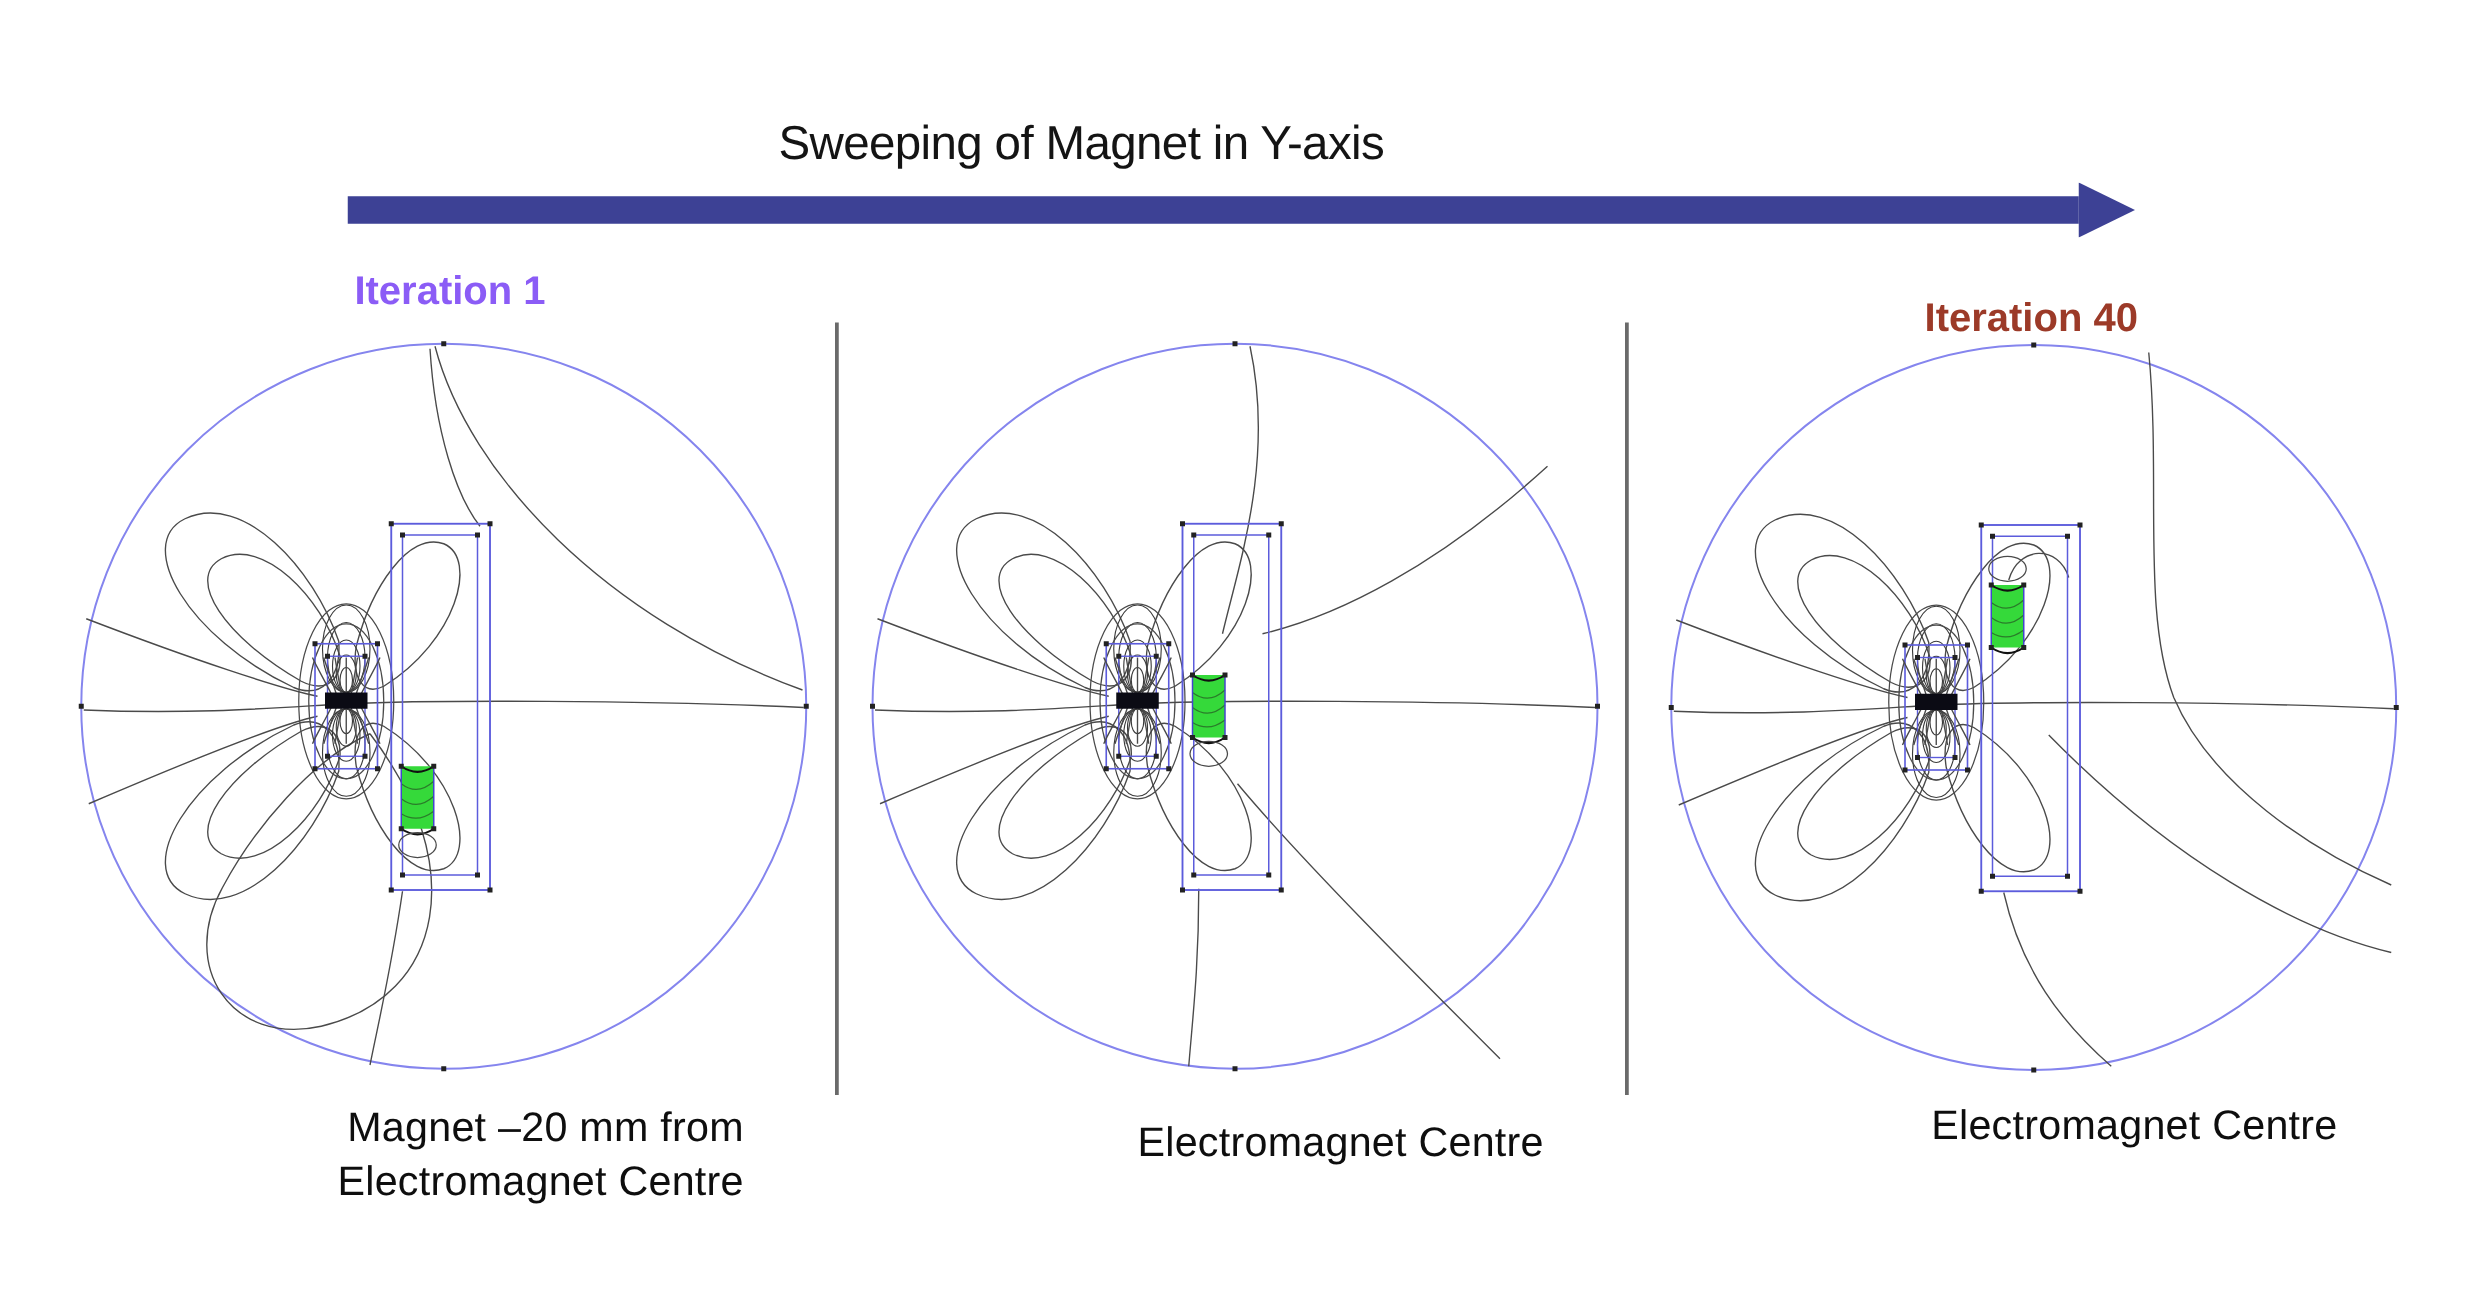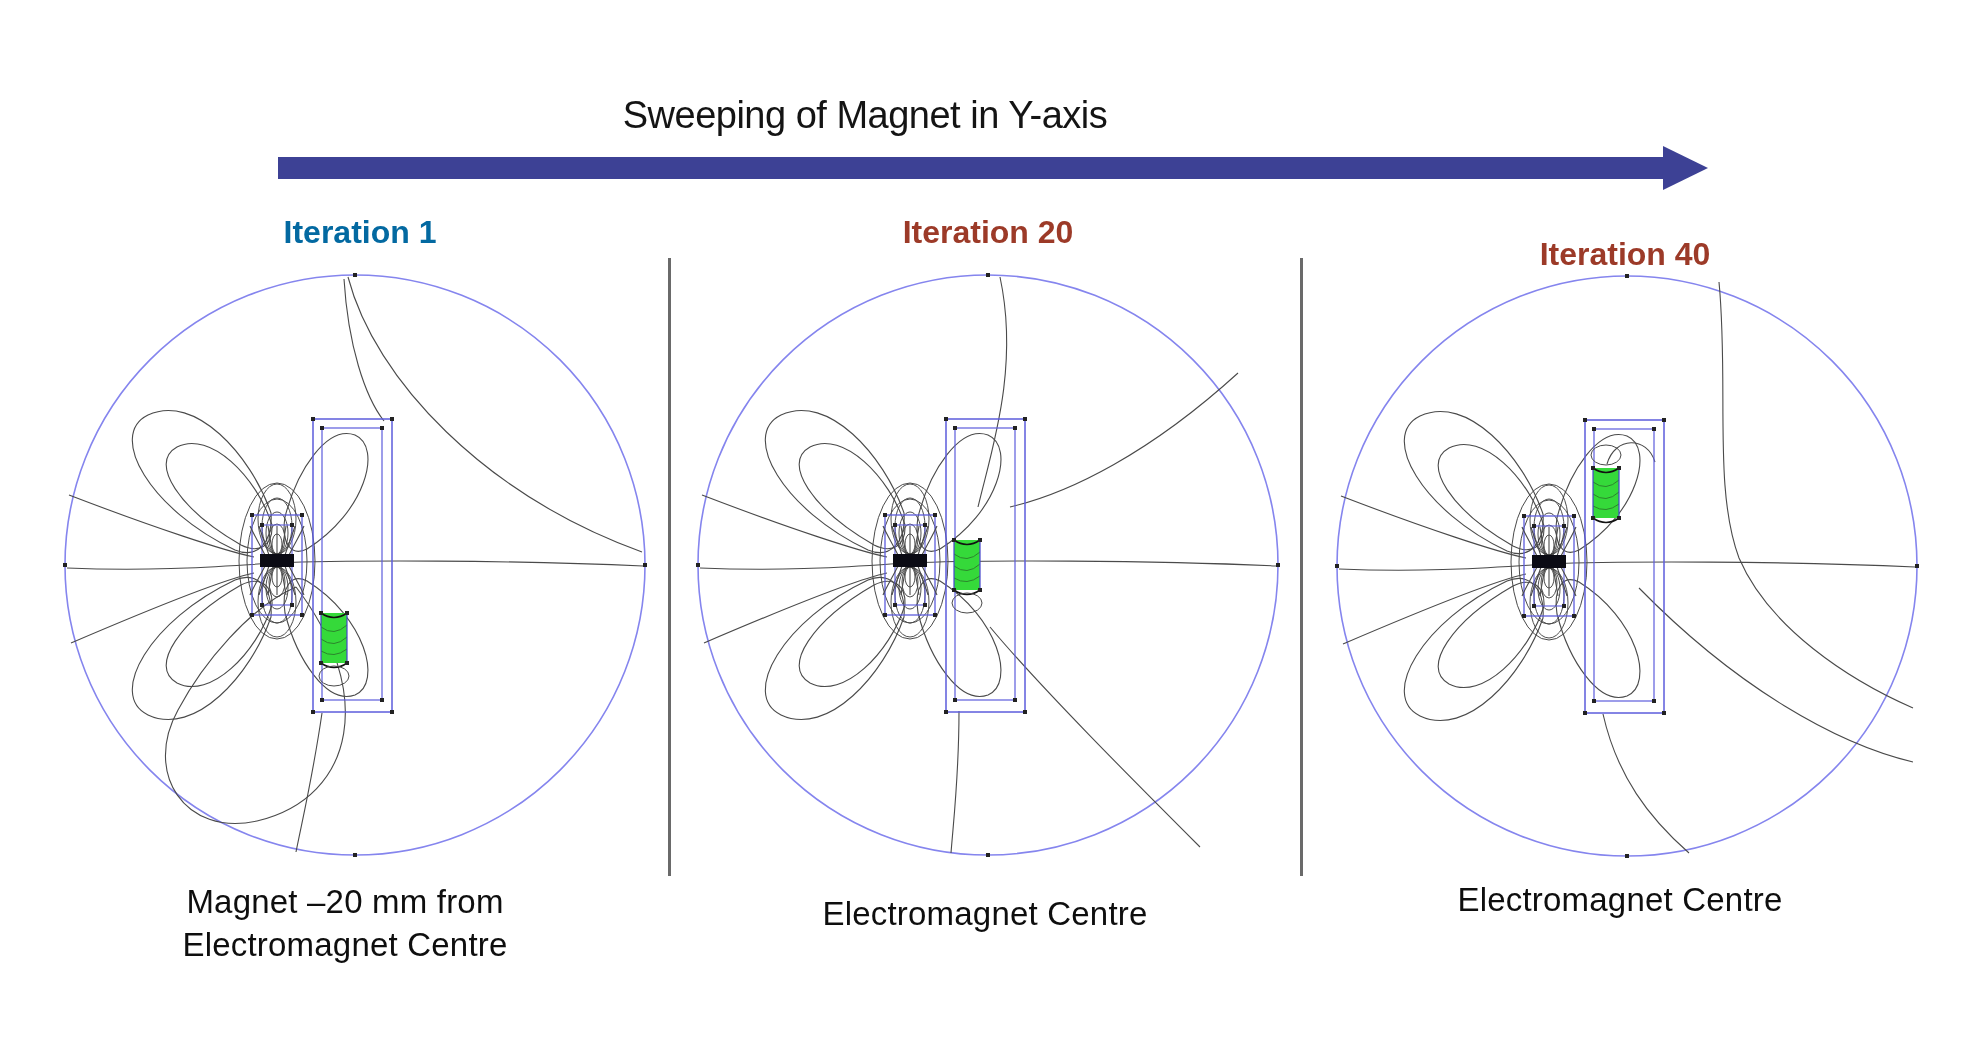--- a/index.html
+++ b/index.html
@@ -14,40 +14,39 @@
   .iter-1{left:45px;width:630px;}
   .iter-2{left:678px;width:620px;}
   .iter-3{left:1310px;width:630px;}
   .panel-svg{position:absolute;width:620px;height:620px;}
   .panel-svg.p1{left:45px;top:255px;}
   .panel-svg.p2{left:678px;top:255px;}
   .panel-svg.p3{left:1317px;top:256px;}
   .divider{position:absolute;top:258px;width:3px;height:618px;background:#6a6a6a;}
   .div-1{left:668px;}
   .div-2{left:1300px;}
-  .caption{position:absolute;text-align:center;font-size:33px;line-height:43px;
+  .caption{position:absolute;text-align:right;font-size:33px;line-height:43px;
        letter-spacing:0.2px;color:#0e0e0e;}
   .cap-1{left:95px;width:500px;top:880px;}
   .cap-2{left:735px;width:500px;top:892px;}
   .cap-3{left:1370px;width:500px;top:878px;}
 </style>
 </head>
 <body>
 
 <div class="stage">
 
   <div class="fig-title">Sweeping of Magnet in Y-axis</div>
 
   <svg class="sweep-arrow" viewBox="0 0 1432 44" id="arrow-svg">
       <rect x="0" y="11" width="1385" height="22" fill="#3d4195"></rect>
       <polygon points="1385,0 1430,22 1385,44" fill="#3d4195"></polygon>
     </svg>
 
-  <div class="iter-heading iter-1" style="color: #0369a1;">Iteration 1</div>
-  <div class="iter-heading iter-2" style="color: rgb(156, 58, 40);">Iteration 20</div>
+  <div class="iter-heading iter-1" style="color: #8b5cf6;">Iteration 1</div>
   <div class="iter-heading iter-3" style="color: rgb(156, 58, 40); margin-top: 22px;">Iteration 40</div>
 
   <svg class="panel-svg p1" id="panel-0" viewBox="0 0 620 620">
       <circle cx="310" cy="310" r="290" fill="none" stroke="#8585ee" stroke-width="1.6"></circle>
       <path d="M22,313 C120,317 190,310 232,308 C300,305 470,305 598,311" fill="none" stroke="#4a4a4a" stroke-width="1.1"></path>
       <path d="M226,258 C206,200 150,138 103,160 C62,180 105,255 190,295 C212,304 228,288 226,258 Z" fill="none" stroke="#4a4a4a" stroke-width="1.1"></path>
       <path d="M227,270 C212,222 165,175 132,192 C103,208 135,255 196,290 C214,299 228,291 227,270 Z" fill="none" stroke="#4a4a4a" stroke-width="1.1"></path>
       <path d="M226,362 C206,420 150,482 103,460 C62,440 105,365 190,325 C212,316 228,332 226,362 Z" fill="none" stroke="#4a4a4a" stroke-width="1.1"></path>
       <path d="M227,350 C212,398 165,445 132,428 C103,412 135,365 196,330 C214,321 228,329 227,350 Z" fill="none" stroke="#4a4a4a" stroke-width="1.1"></path>
       <path d="M240,262 C252,215 282,170 310,180 C338,192 320,258 262,294 C246,302 236,288 240,262 Z" fill="none" stroke="#4a4a4a" stroke-width="1.1"></path>

